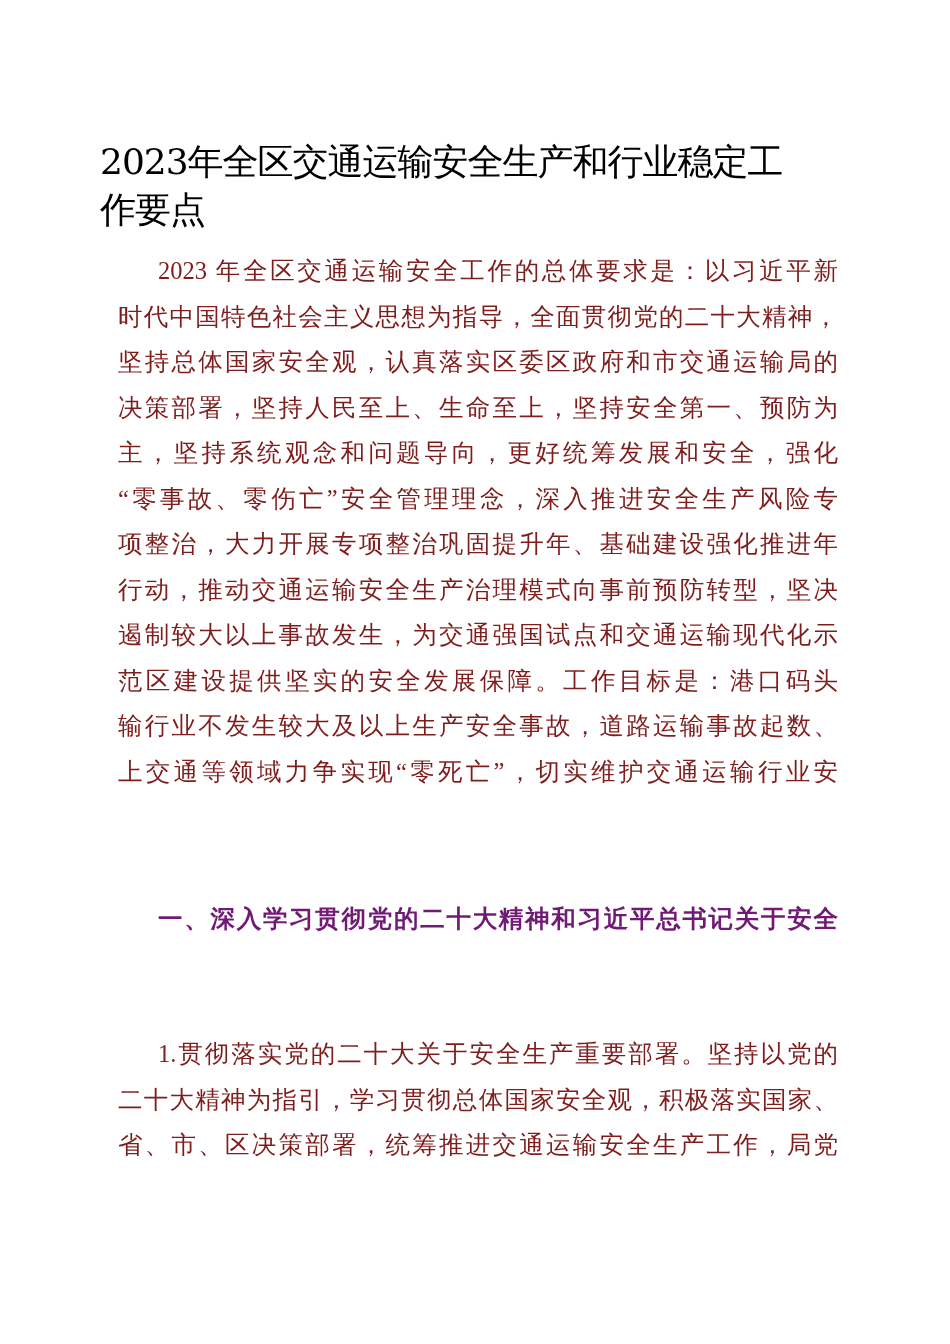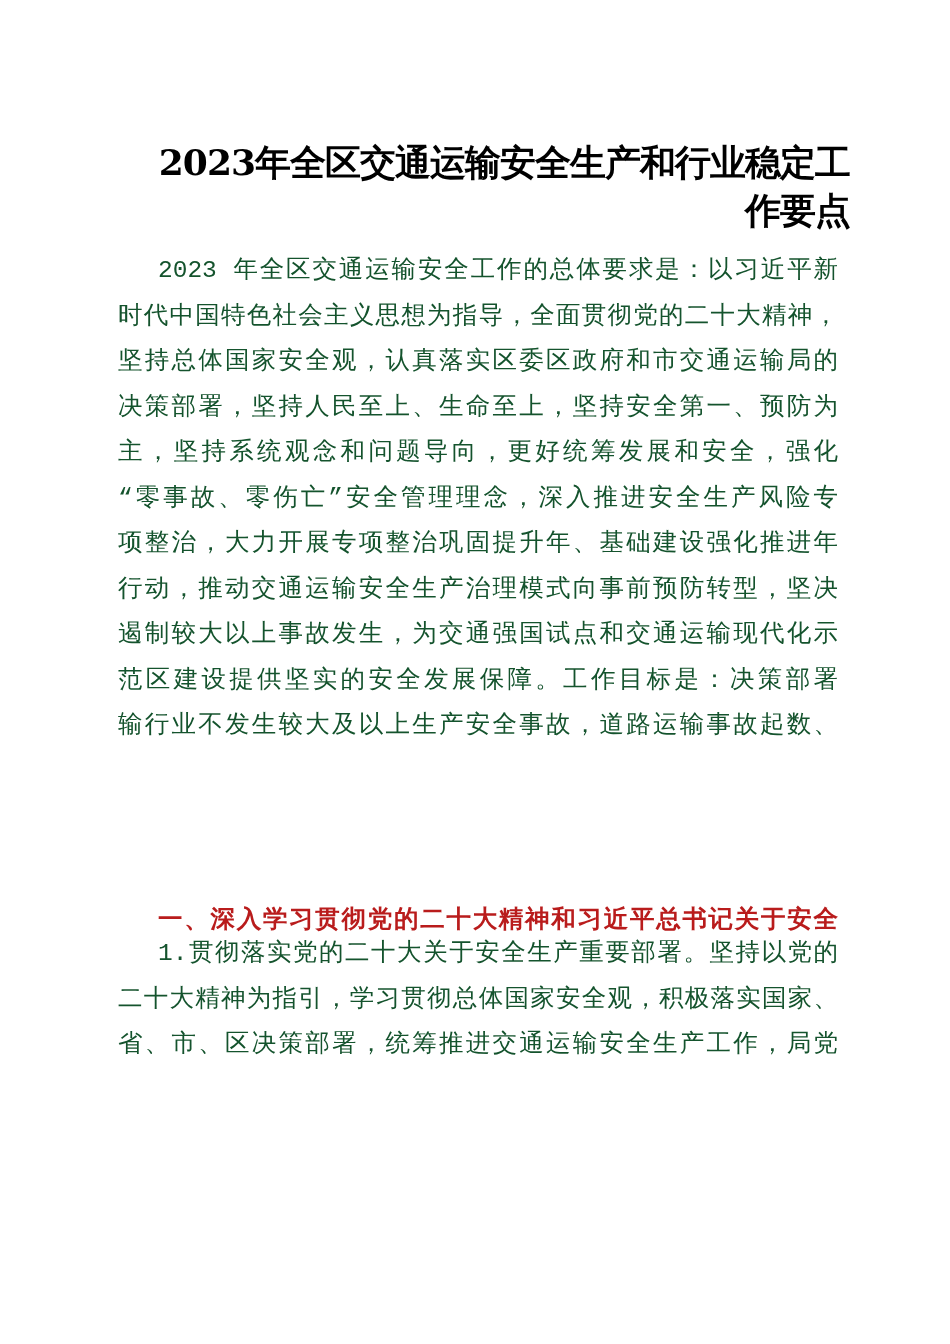--- a/index.html
+++ b/index.html
@@ -19,62 +19,62 @@
       left: 0; top: 0;
       width: 950px;
       height: 1344px;
       background: #ffffff;
     }
     .title {
       position: absolute;
       left: 100px;
       width: 750px;
       top: 138px;
-      text-align: right;
+      text-align: left;
       font-family: "DejaVu Serif", "Liberation Serif", serif;
-      font-weight: bold;
+      font-weight: normal;
       font-size: 36px;
       line-height: 48px;
       letter-spacing: -1px;
       color: #000;
     }
     .title .tline {
       display: block;
       white-space: nowrap;
     }
     .body-text {
       position: absolute;
       left: 118px;
       width: 720px;
-      font-family: Liberation Mono, monospace;
+      font-family: Liberation Serif, serif;
       font-size: 24.5px;
-      color: #14532d;
+      color: #7f1d1d;
     }
     .line {
       display: block;
       height: 45.5px;
       line-height: 45.5px;
       white-space: nowrap;
       text-align: justify;
       text-align-last: justify;
     }
     .line.last {
       text-align-last: left;
     }
     .line.indent {
       padding-left: 40px;
     }
     .heading-line {
       font-weight: bold;
       font-family: "DejaVu Sans", "Liberation Sans", sans-serif;
-      color: #b91c1c;
+      color: #701a75;
     }
     #para1 { top: 248px; }
     #heading1 { top: 896px; }
-    #para2 { top: 931px; }
+    #para2 { top: 1031px; }
   </style>
 </head>
 <body>
 
 <div class="page">
 
   <h1 class="title" style="margin:0;">
     <span class="tline">2023年全区交通运输安全生产和行业稳定工</span>
     <span class="tline">作要点</span>
   </h1>
@@ -82,22 +82,23 @@
   <div id="para1" class="body-text">
     <span class="line indent">2023 年全区交通运输安全工作的总体要求是：以习近平新</span>
     <span class="line">时代中国特色社会主义思想为指导，全面贯彻党的二十大精神，</span>
     <span class="line">坚持总体国家安全观，认真落实区委区政府和市交通运输局的</span>
     <span class="line">决策部署，坚持人民至上、生命至上，坚持安全第一、预防为</span>
     <span class="line">主，坚持系统观念和问题导向，更好统筹发展和安全，强化</span>
     <span class="line">“零事故、零伤亡”安全管理理念，深入推进安全生产风险专</span>
     <span class="line">项整治，大力开展专项整治巩固提升年、基础建设强化推进年</span>
     <span class="line">行动，推动交通运输安全生产治理模式向事前预防转型，坚决</span>
     <span class="line">遏制较大以上事故发生，为交通强国试点和交通运输现代化示</span>
-    <span class="line">范区建设提供坚实的安全发展保障。工作目标是：决策部署</span>
+    <span class="line">范区建设提供坚实的安全发展保障。工作目标是：港口码头</span>
     <span class="line">输行业不发生较大及以上生产安全事故，道路运输事故起数、</span>
+    <span class="line">上交通等领域力争实现“零死亡”，切实维护交通运输行业安</span>
   </div>
 
   <div id="heading1" class="body-text heading-line">
     <span class="line indent">一、深入学习贯彻党的二十大精神和习近平总书记关于安全</span>
   </div>
 
   <div id="para2" class="body-text">
     <span class="line indent">1.贯彻落实党的二十大关于安全生产重要部署。坚持以党的</span>
     <span class="line">二十大精神为指引，学习贯彻总体国家安全观，积极落实国家、</span>
     <span class="line">省、市、区决策部署，统筹推进交通运输安全生产工作，局党</span>

